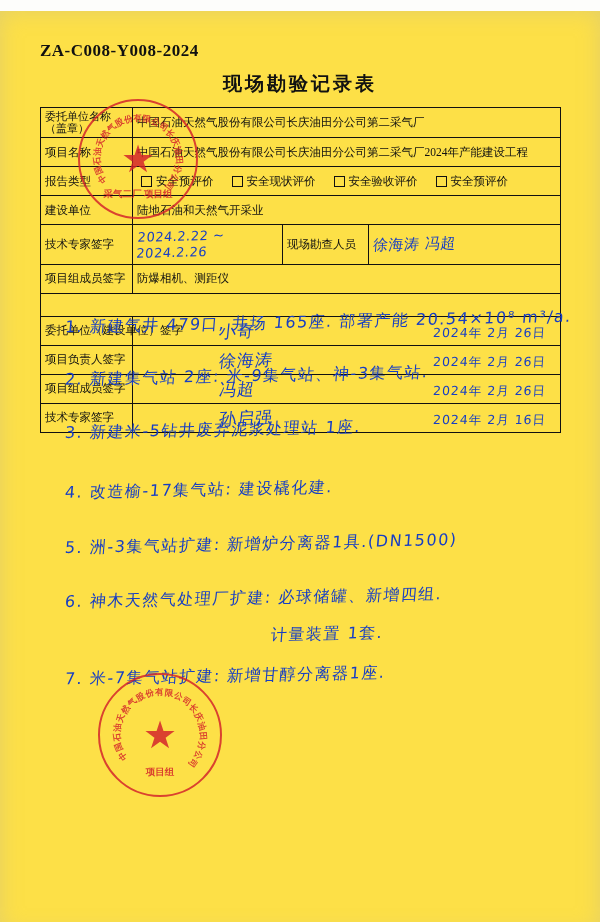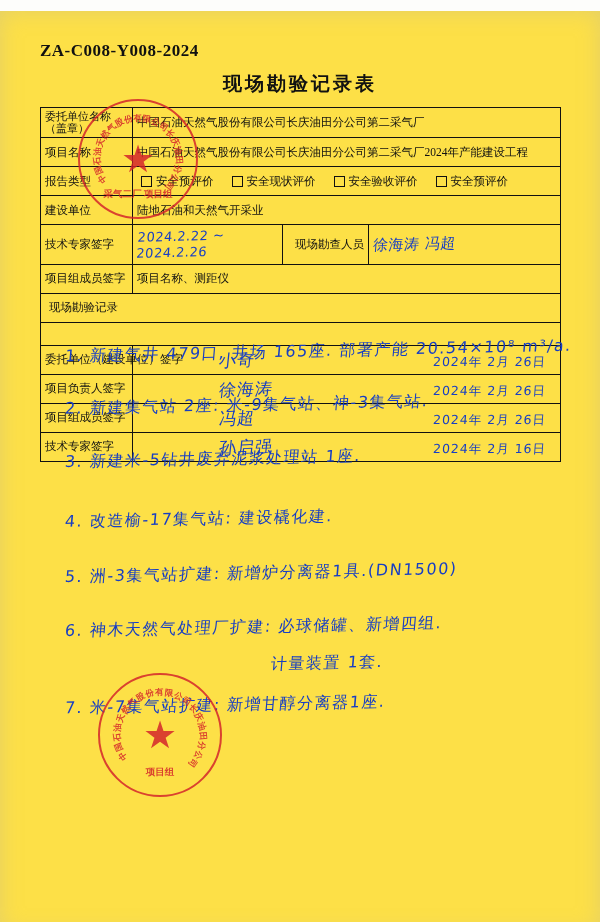--- a/index.html
+++ b/index.html
@@ -74,21 +74,21 @@
   }
   td.label.two-line {
     line-height: 1.05;
     font-size: 11px;
   }
   td.value {
     padding-left: 8px;
   }
   td.mid-label {
     width: 86px;
-    text-align: right;
+    text-align: left;
     white-space: nowrap;
   }
   .checks {
     display: flex;
     gap: 18px;
     padding-left: 4px;
     font-size: 11.5px;
   }
   .chk {
     display: inline-flex;
@@ -289,26 +289,23 @@
         <span class="hand-small">2024.2.22 ~ 2024.2.26</span>
       </td>
       <td class="mid-label">现场勘查人员</td>
       <td class="value">
         <span class="hand-small" style="font-size:15px">徐海涛  冯超</span>
       </td>
     </tr>
 
     <tr>
       <td class="label">项目组成员签字</td>
-      <td class="value" colspan="3">项目名称、测距仪</td>
-    </tr>
-
-    <tr>
-      <td class="rec-head" colspan="4">现场勘验记录</td>
-    </tr>
+      <td class="value" colspan="3">防爆相机、测距仪</td>
+    </tr>
+
 
     <tr>
       <td class="rec-body" colspan="4">
         <div class="hand-lines">
           <div class="ln" style="top:18px">1. 新建气井 479口, 井场 165座. 部署产能 20.54×10⁸ m³/a.</div>
           <div class="ln" style="top:72px">2. 新建集气站 2座: 米-9集气站、神-3集气站.</div>
           <div class="ln" style="top:126px">3. 新建米-5钻井废弃泥浆处理站 1座.</div>
           <div class="ln" style="top:186px">4. 改造榆-17集气站: 建设橇化建.</div>
           <div class="ln" style="top:240px">5. 洲-3集气站扩建: 新增炉分离器1具.(DN1500)</div>
           <div class="ln" style="top:294px">6. 神木天然气处理厂扩建: 必球储罐、新增四组.</div>

